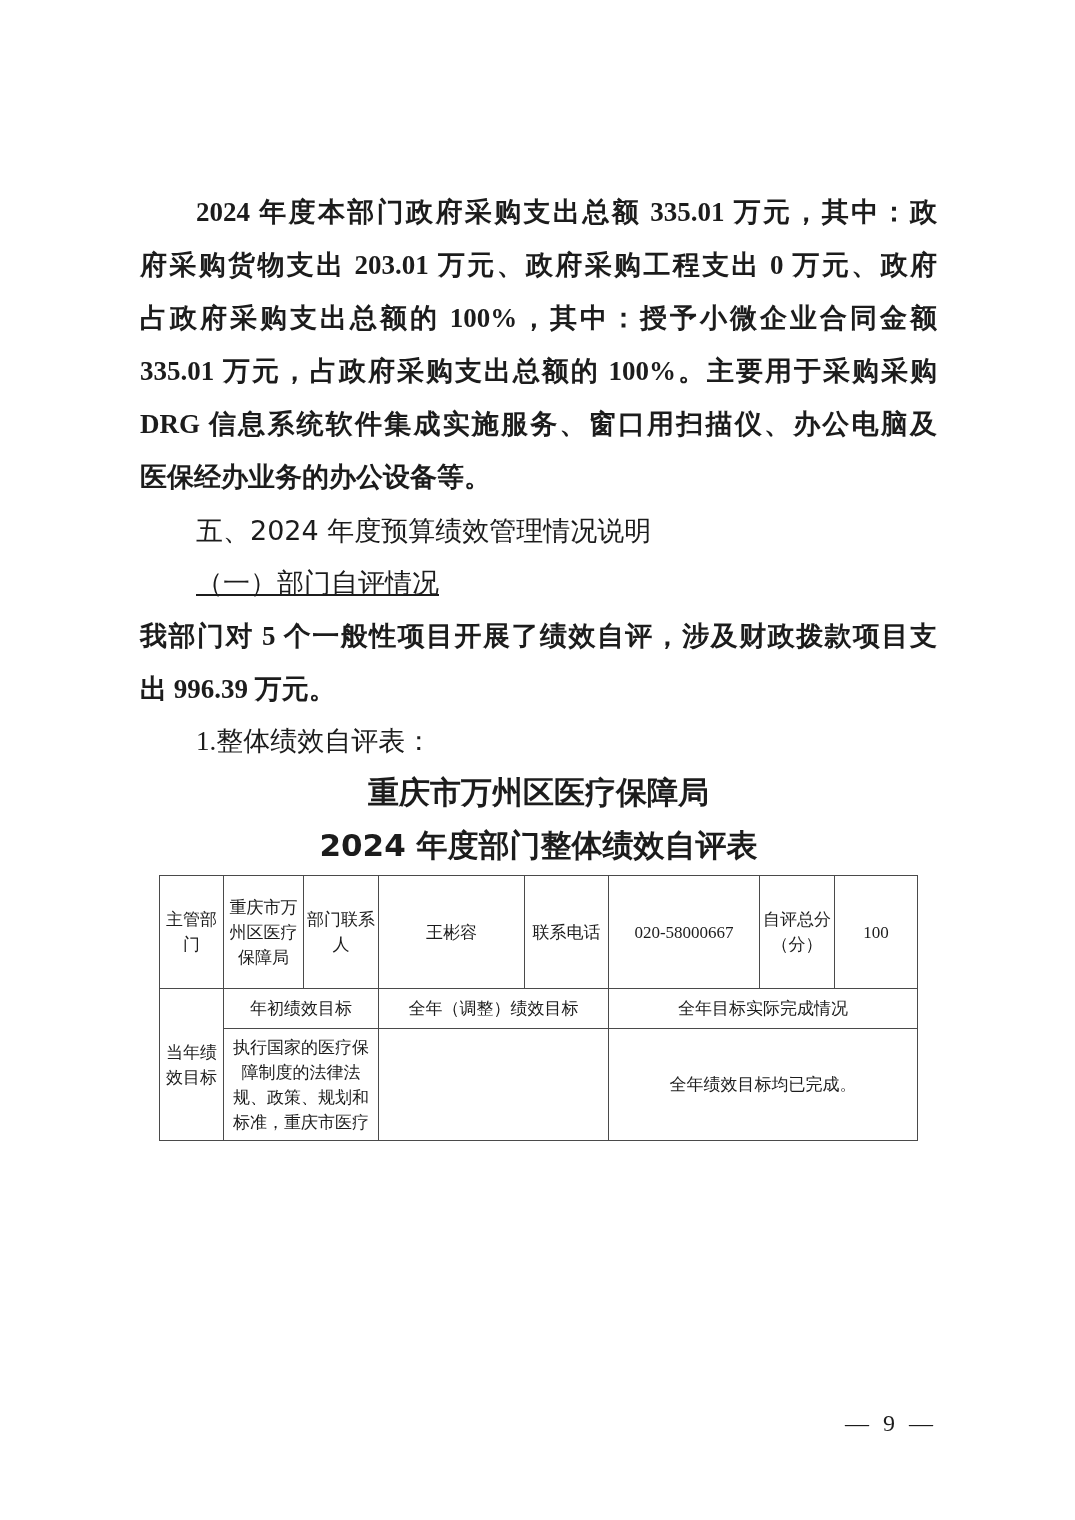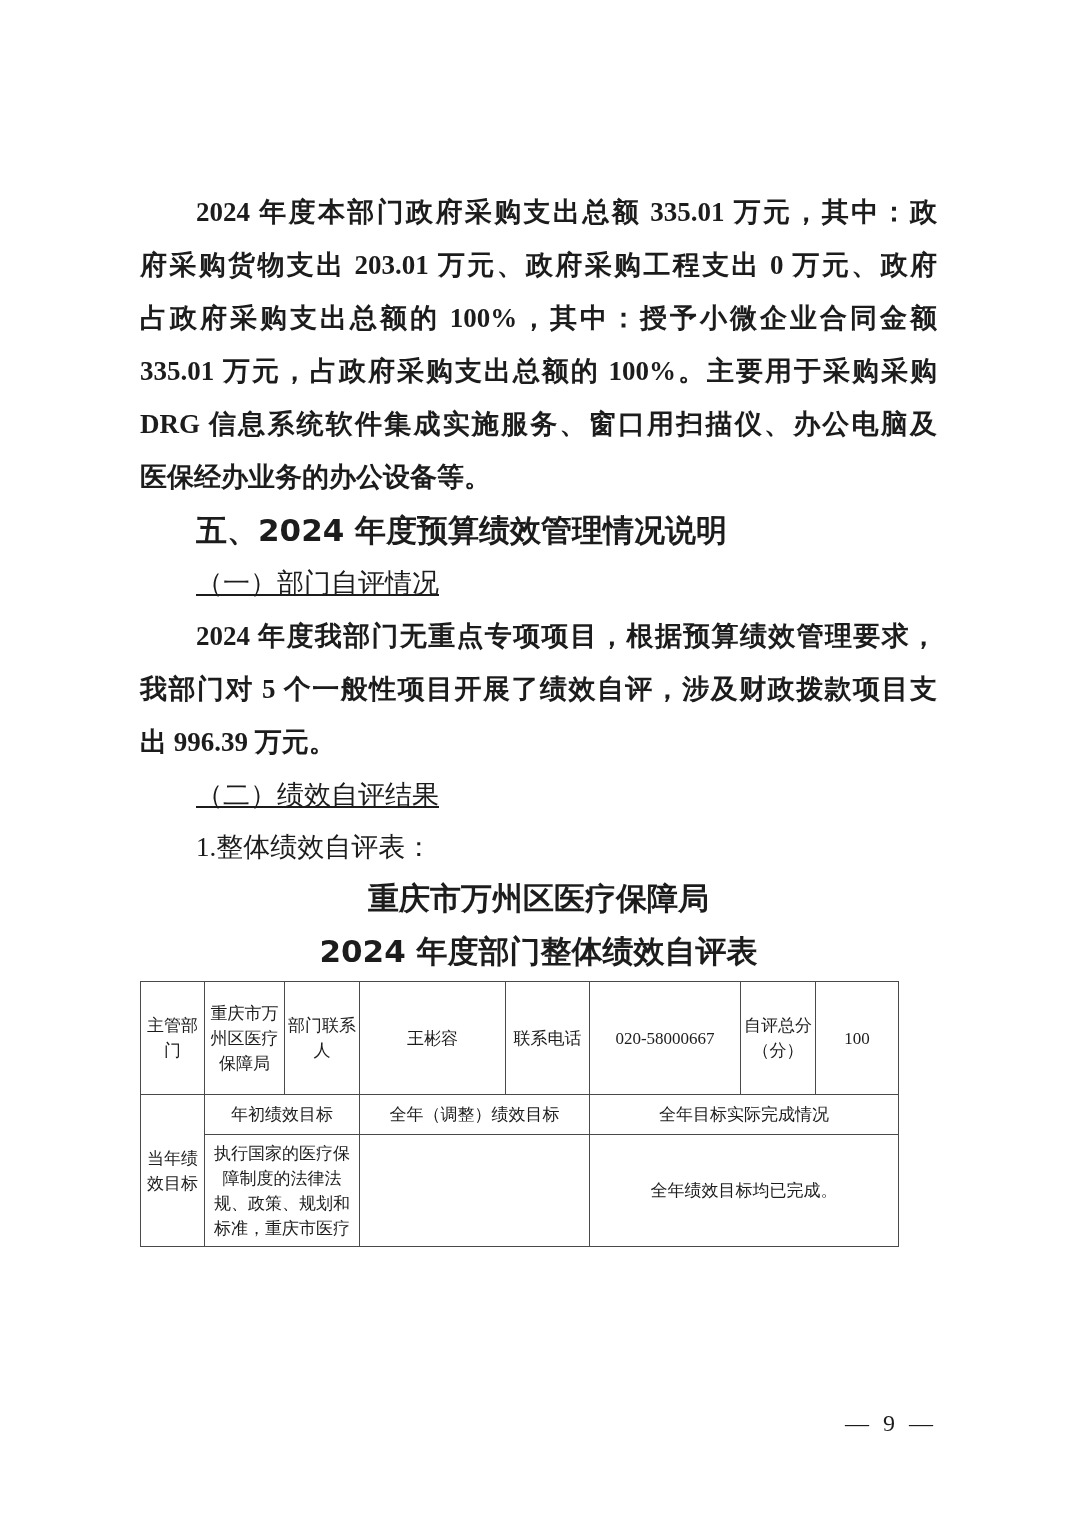--- a/index.html
+++ b/index.html
@@ -24,22 +24,22 @@
     font-weight: bold;
   }
   .justify {
     white-space: normal;
     text-align: justify;
     text-align-last: justify;
   }
   .indent { text-indent: 56px; }
   .sec-heading {
     font-family: "DejaVu Sans", "Liberation Sans", sans-serif;
-    font-weight: bold;
-    font-size: 31px;
+    font-weight: normal;
+    font-size: 27px;
     height: 53px;
     line-height: 53px;
     text-indent: 56px;
   }
   .sub-heading {
     font-size: 27px;
     height: 53px;
     line-height: 53px;
     text-indent: 56px;
     text-decoration: underline;
@@ -52,20 +52,21 @@
   }
   .tbl-title {
     font-family: "DejaVu Sans", "Liberation Sans", sans-serif;
     font-weight: bold;
     font-size: 31px;
     height: 53px;
     line-height: 53px;
     text-align: center;
   }
   table.selfeval {
+    margin-left: 19px;
     margin-top: 3px;
     width: 758px;
     border-collapse: collapse;
     table-layout: fixed;
     padding-left: 16px;
   }
   table.selfeval td {
     border: 1px solid #4a4a4a;
     text-align: center;
     vertical-align: middle;
@@ -99,26 +100,24 @@
     <div class="bline justify">335.01 万元，占政府采购支出总额的 100%。主要用于采购采购</div>
     <div class="bline justify">DRG 信息系统软件集成实施服务、窗口用扫描仪、办公电脑及</div>
     <div class="bline">医保经办业务的办公设备等。</div>
   </div>
 
   <div class="sec-heading">五、2024 年度预算绩效管理情况说明</div>
 
   <div class="sub-heading">（一）部门自评情况</div>
 
   <div>
-    <div class="bline justify indent">2024 年度我部门无重点专项项目，根据预算绩效管理要求，</div>
     <div class="bline justify">我部门对 5 个一般性项目开展了绩效自评，涉及财政拨款项目支</div>
     <div class="bline">出 996.39 万元。</div>
   </div>
 
-  <div class="sub-heading">（二）绩效自评结果</div>
 
   <div class="item-line">1.整体绩效自评表：</div>
 
   <div class="tbl-title">重庆市万州区医疗保障局</div>
   <div class="tbl-title">2024 年度部门整体绩效自评表</div>
 
   <table class="selfeval">
     <colgroup>
       <col style="width:64px">
       <col style="width:80px">

